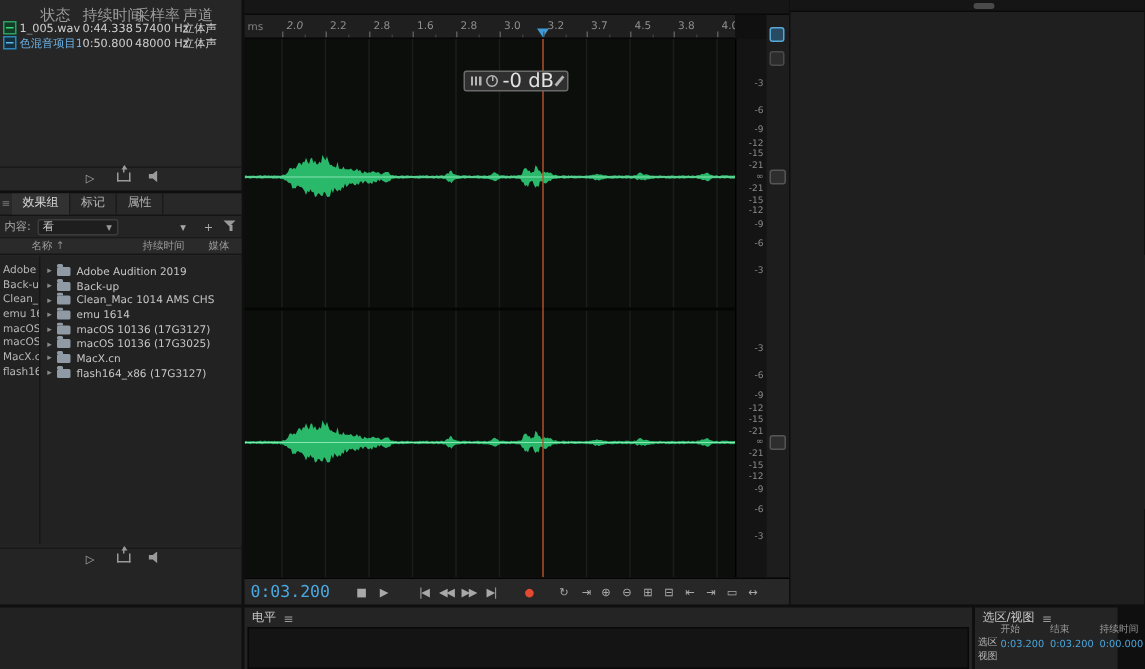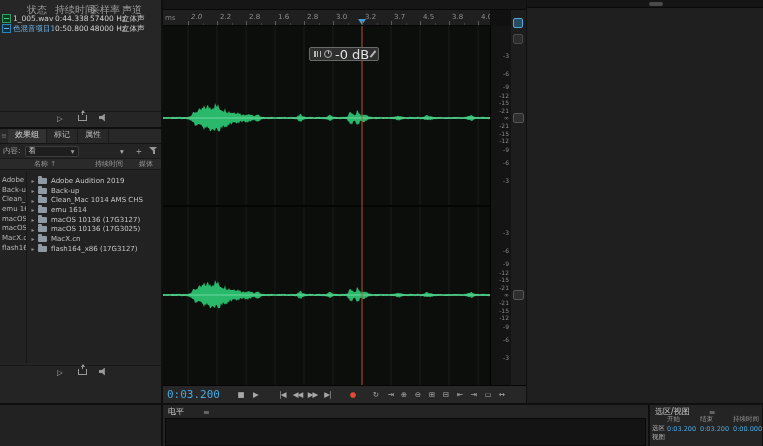--- a/index.html
+++ b/index.html
@@ -30,21 +30,21 @@
   .funnel::after{content:"";position:absolute;left:3.5px;top:4px;width:2px;height:4px;background:#9a9a9a}
 
   #rack-panel{left:0;top:129px;width:161px;height:274px;background:#242424}
   .tabs{height:15px;background:#282828;border-bottom:1px solid #141414;display:flex;align-items:stretch;font-size:8px;color:#b5b5b5}
   .tab{padding:0 7px;display:flex;border-right:1px solid #1a1a1a;cursor:default}
   .tab.active{background:#323232;color:#dcdcdc}
   .tab-grip{width:8px;display:flex;align-items:center;justify-content:center;color:#777;font-size:7px}
   .mb-toolbar{height:15px;display:flex;align-items:center;padding:0 3px;gap:4px;font-size:7.5px;color:#a8a8a8;border-bottom:1px solid #1a1a1a}
   .dropdown{width:54px;height:11px;background:#1e1e1e;border:1px solid #3c3c3c;border-radius:2px;display:flex;align-items:center;justify-content:space-between;padding:0 3px;color:#c8c8c8}
   .mb-cols{height:11px;display:flex;align-items:center;font-size:7px;color:#9a9a9a;background:#2a2a2a;border-bottom:1px solid #161616}
-  .mb-cols .c-name{flex:1;padding-left:34px}
+  .mb-cols .c-name{flex:1;padding-left:21px}
   .mb-cols .c-dur{width:44px}
   .mb-cols .c-media{width:22px}
   #mb-body{position:absolute;top:42px;bottom:40px;left:0;right:0;background:#222;display:flex;overflow:hidden}
   #mb-strip{width:27px;border-right:1px solid #161616;padding-top:5px;overflow:hidden}
   #mb-strip div{height:9.7px;font-size:7px;color:#b8b8b8;white-space:nowrap;padding-left:2px;overflow:hidden}
   #mb-list{flex:1;padding-top:5px}
   .mb-row{height:9.7px;display:flex;align-items:center;font-size:7px;color:#c6c6c6;white-space:nowrap;overflow:hidden}
   .chev{color:#8a8a8a;font-size:6px;width:8px;text-align:center;margin-left:2px}
   .folder{width:9px;height:6px;background:#8f9aa4;border-radius:1px;position:relative;margin:0 4px 0 1px;flex:0 0 auto}
   .folder::before{content:"";position:absolute;top:-2px;left:0;width:4px;height:2px;background:#8f9aa4;border-radius:1px 1px 0 0}
@@ -78,25 +78,25 @@
   .tbtn{min-width:13px;height:13px;display:flex;align-items:center;justify-content:center;color:#a8a8a8;font-size:7.5px;letter-spacing:-1px}
   #t-main{display:flex;align-items:center;gap:2px;margin-left:14px}
   #t-zoom{display:flex;align-items:center;gap:1px;margin-left:auto;margin-right:18px}
 
   
   #right-col{left:527px;top:0;width:236px;height:403px;background:#1f1f1f}
   #rc-top{height:8px;background:#151515;border-bottom:1px solid #0a0a0a;position:relative}
   #rc-grip{position:absolute;left:122px;top:2px;width:14px;height:4px;border-radius:2px;background:#4a4a4a}
 
   
-  .bpanel-header{height:12px;display:flex;align-items:flex-end;gap:19px;padding:0 5px;font-size:8px;color:#c8c8c8}
+  .bpanel-header{height:12px;display:flex;align-items:flex-end;gap:5px;padding:0 5px;font-size:8px;color:#c8c8c8}
   .menu-glyph{color:#9a9a9a;font-size:8px}
   #levels{left:163px;top:405px;width:485px;height:41px;background:#242424}
   #levels-meter{position:absolute;top:13px;left:2px;right:2px;bottom:0;background:#141414;border:1px solid #090909}
-  #selection{left:650px;top:405px;width:112px;height:41px;background:#242424}
+  #selection{left:650px;top:405px;width:95px;height:41px;background:#242424}
   #sel-table{position:absolute;top:10px;left:2px;right:0;font-size:6.5px}
   .sel-grid{display:grid;grid-template-columns:15px 33px 33px 32px;height:9px;align-items:center}
   .sel-grid.head{color:#9a9a9a}
   .sel-label{color:#b5b5b5}
   .sel-val{color:#4aa8e0;white-space:nowrap}
 </style>
 </head>
 <body>
 
 <div class="abs" id="files-panel">

